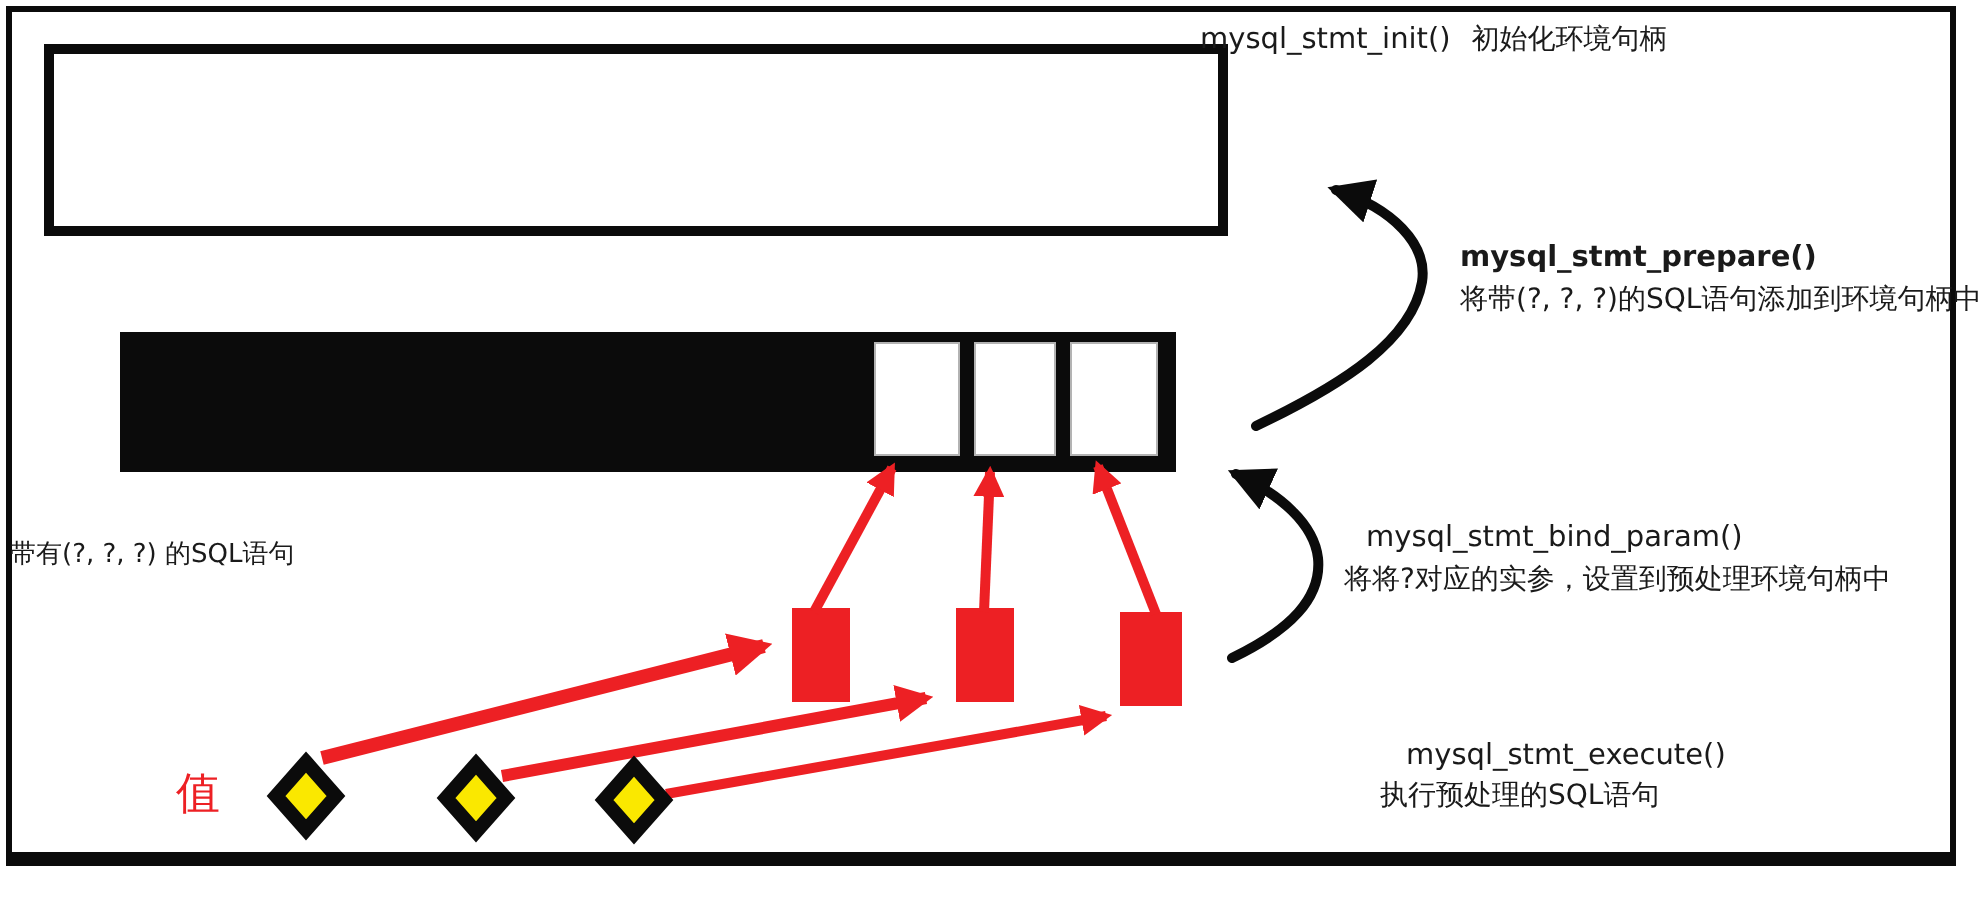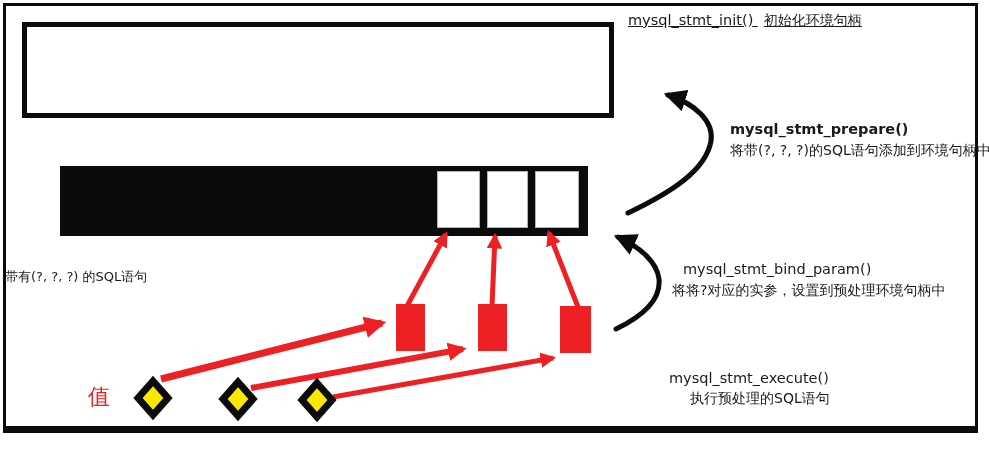--- a/index.html
+++ b/index.html
@@ -71,28 +71,28 @@
 
   <path class="stroke-red" stroke-width="7" d="M 161 379 L 382 323" marker-end="url(#mRed)"></path>
   <path class="stroke-red" stroke-width="6" d="M 251 388 L 463 349" marker-end="url(#mRed)"></path>
   <path class="stroke-red" stroke-width="5" d="M 333 397 L 553 358" marker-end="url(#mRed)"></path>
 
   <polygon class="diamond" points="153,381 168,398 153,415 138,398"></polygon>
   <polygon class="diamond" points="238,382 253,399 238,416 223,399"></polygon>
   <polygon class="diamond" points="317,383 332,400 317,417 302,400"></polygon>
 </svg>
 
-<div class="label" style="left:628px;top:10px;text-decoration:underline;">
+<div class="label" style="left:600px;top:10px;">
   <span class="fn">mysql_stmt_init()</span>
   <span style="margin-left:6px;">初始化环境句柄</span>
 </div>
 
 <div class="label fn" style="left:730px;top:119px;font-weight:bold;">mysql_stmt_prepare()</div>
 <div class="label" style="left:730px;top:140px;">将带(?, ?, ?)的SQL语句添加到环境句柄中</div>
 
 <div class="label fn" style="left:683px;top:259px;">mysql_stmt_bind_param()</div>
 <div class="label" style="left:672px;top:280px;text-align:center;">将将?对应的实参，设置到预处理环境句柄中</div>
 
-<div class="label fn" style="left:669px;top:368px;text-align:right;">mysql_stmt_execute()</div>
+<div class="label fn" style="left:703px;top:368px;text-align:right;">mysql_stmt_execute()</div>
 <div class="label" style="left:690px;top:388px;">执行预处理的SQL语句</div>
 
 <div class="sql-label">带有(?, ?, ?) 的SQL语句</div>
 <div class="value-label">值</div>
 
 </body></html>

